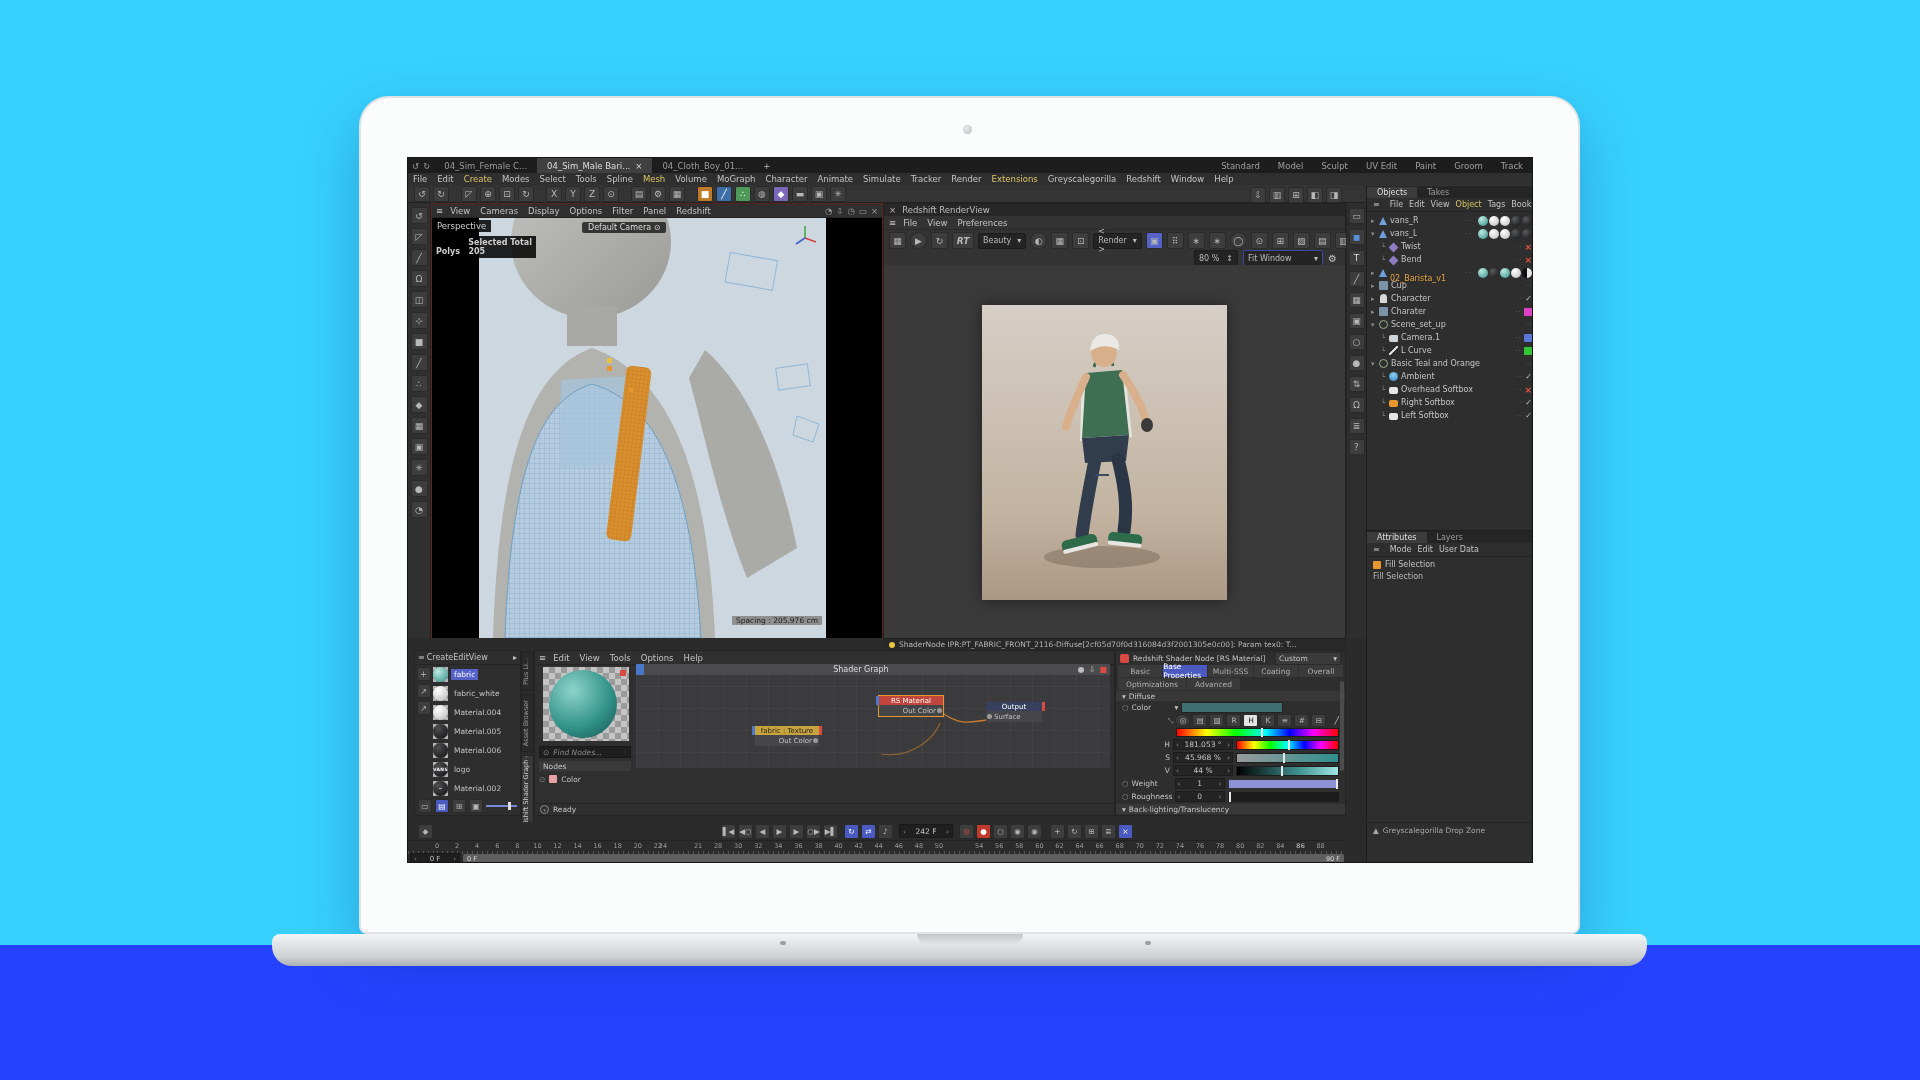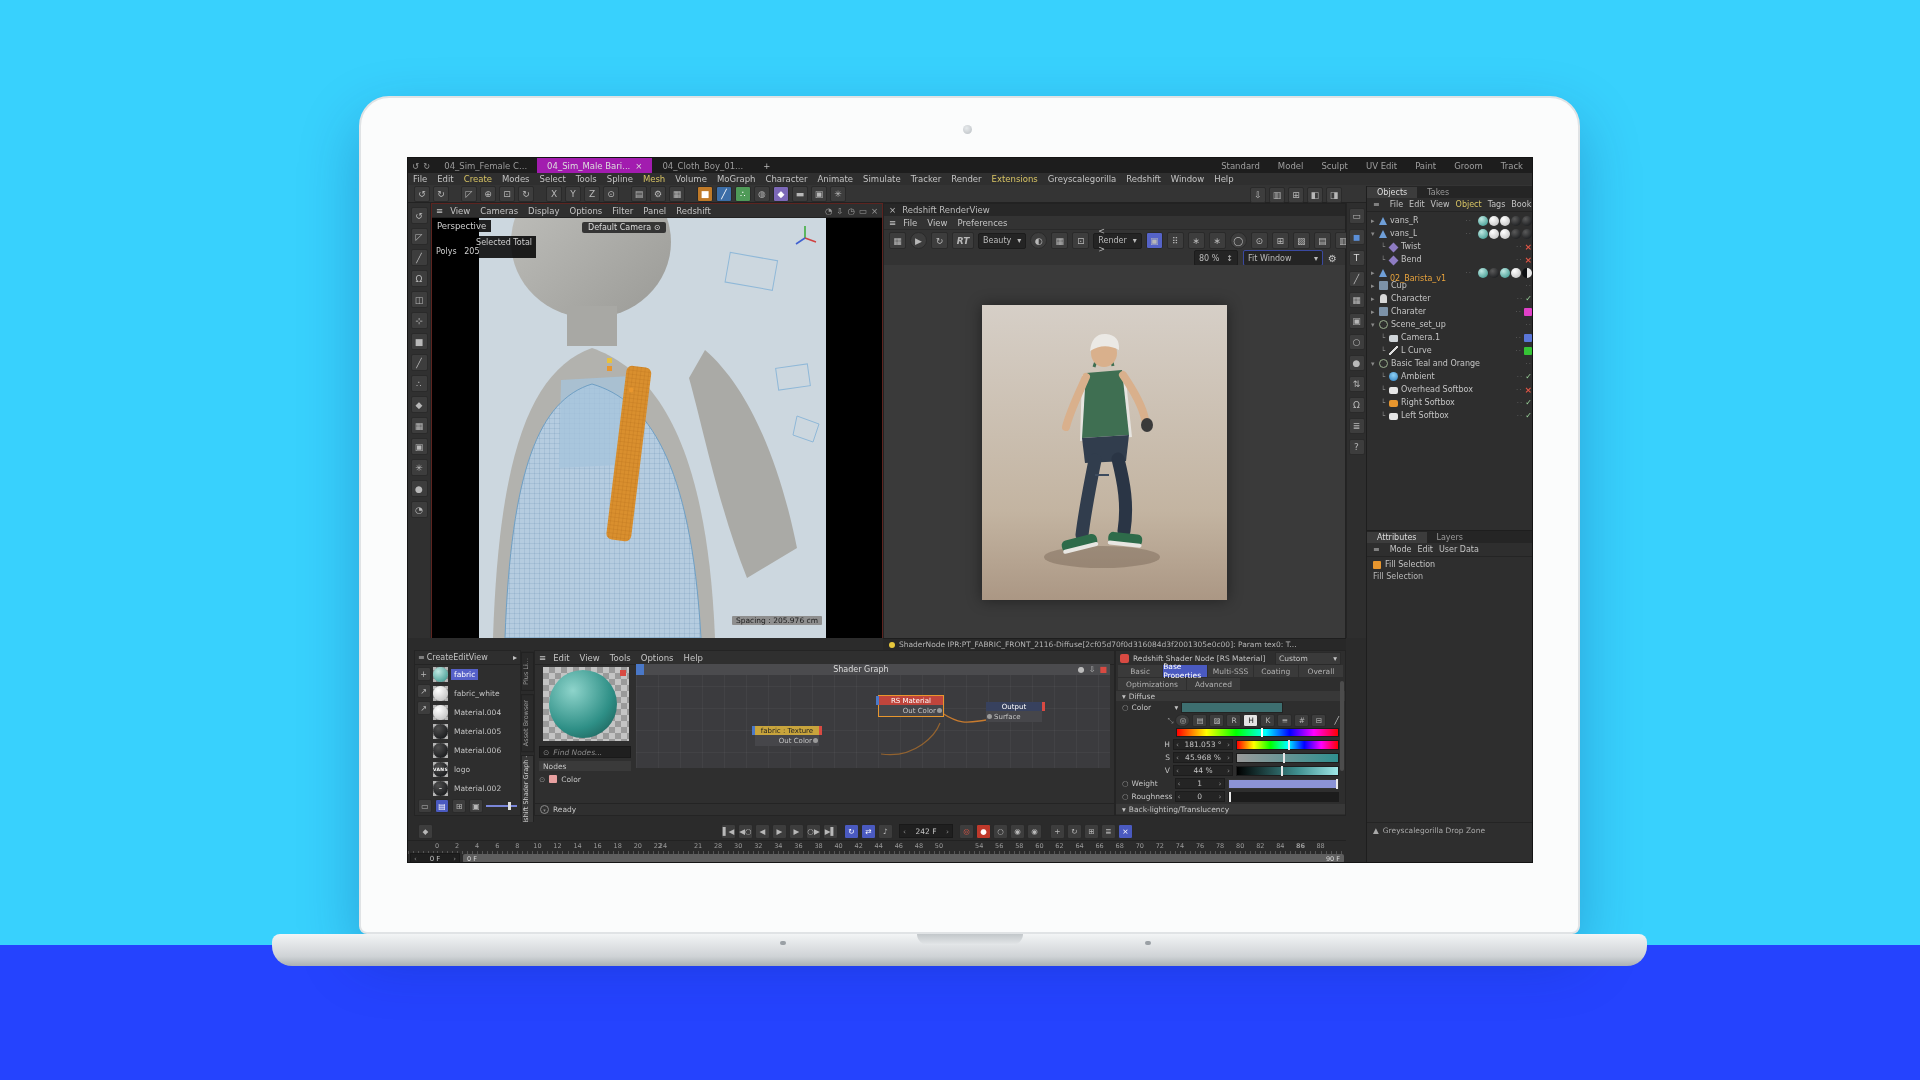--- a/index.html
+++ b/index.html
@@ -20,21 +20,21 @@
   .base-mark{top:941px;width:6px;height:4px;background:#9aa0a5;border-radius:2px;}
   
   #c4d{left:407px;top:157px;width:1126px;height:706px;background:#2b2b2b;
     color:#c4c4c4;font-size:9px;overflow:hidden;border:1px solid #141414;box-sizing:border-box;}
   .dim{color:#8f8f8f;} .yel{color:#d8c464;} .hl-blue{background:#4a5ac0;color:#e8e8f4;}
   .chip{background:#3d3d3d;border:1px solid #2a2a2a;border-radius:2px;color:#b8b8b8;
     display:inline-flex;align-items:center;justify-content:center;flex:none;}
   
   #titlebar{left:0;top:0;width:100%;height:15px;background:#1d1d1d;display:flex;align-items:center;font-size:8.5px;}
   .doc-tab{padding:0 10px;height:15px;display:flex;align-items:center;gap:5px;color:#9a9a9a;}
-  .doc-tab.active{background:#a21caf;color:#ddd;}
+  .doc-tab.active{background:#404040;color:#ddd;}
   .ws-tab{padding:0 9px;color:#9f9f9f;}
   
   #menubar{left:0;top:15px;width:100%;height:12px;background:#2f2f2f;display:flex;align-items:center;
     font-size:8.5px;border-bottom:1px solid #222;}
   #menubar span{padding:0 5px;}
   
   #toolbar{left:0;top:27px;width:100%;height:18px;background:#343434;display:flex;align-items:center;
     gap:3px;padding-left:6px;border-bottom:1px solid #222;box-sizing:border-box;}
   .tb{width:14px;height:14px;font-size:9px;}
   .tb.orange{background:#c07a28;color:#fff;} .tb.blue{background:#3c6ea8;color:#fff;}
@@ -49,21 +49,21 @@
   #viewport{left:23px;top:45px;width:452px;height:435px;background:#000;
     border:1px solid #5d2420;box-sizing:border-box;}
   #vp-header{height:13px;background:#2f2f2f;display:flex;align-items:center;gap:2px;
     font-size:8.5px;padding:0 4px;border-bottom:1px solid #222;}
   #vp-header .m{padding:0 5px;}
   #vp-header .right{margin-left:auto;display:flex;gap:4px;color:#9a9a9a;}
   #vp-canvas{position:relative;height:420px;background:#000;overflow:hidden;}
   #cam-view{position:absolute;left:47px;top:0;width:347px;height:420px;}
   .vp-chip{position:absolute;background:rgba(0,0,0,.85);color:#cfcfcf;font-size:8.5px;padding:1px 5px;}
   #vp-stats{position:absolute;left:0;top:18px;width:96px;background:rgba(0,0,0,.85);
-    color:#cfcfcf;font-size:8px;padding:2px 4px;}
+    color:#cfcfcf;font-size:8px;padding:2px 4px;font-weight:bold;}
   #cam-label{position:absolute;left:150px;top:4px;background:rgba(40,40,40,.9);color:#ddd;
     font-size:8px;padding:1px 6px;border-radius:2px;}
   #vp-tooltip{position:absolute;left:300px;top:398px;background:#8f8f8f;color:#1c1c1c;
     font-size:7.5px;padding:0 4px;border-radius:1px;}
   #axis-gizmo{position:absolute;right:64px;top:6px;width:26px;height:26px;}
   
   #renderview{left:475px;top:45px;width:463px;height:435px;background:#333;box-sizing:border-box;border:1px solid #222;}
   #rv-title{height:12px;background:#272727;display:flex;align-items:center;gap:6px;font-size:8.5px;padding:0 5px;color:#bdbdbd;}
   #rv-menu{height:13px;display:flex;align-items:center;gap:2px;font-size:8.5px;padding:0 5px;border-bottom:1px solid #2a2a2a;}
   #rv-menu .m{padding:0 5px;}

